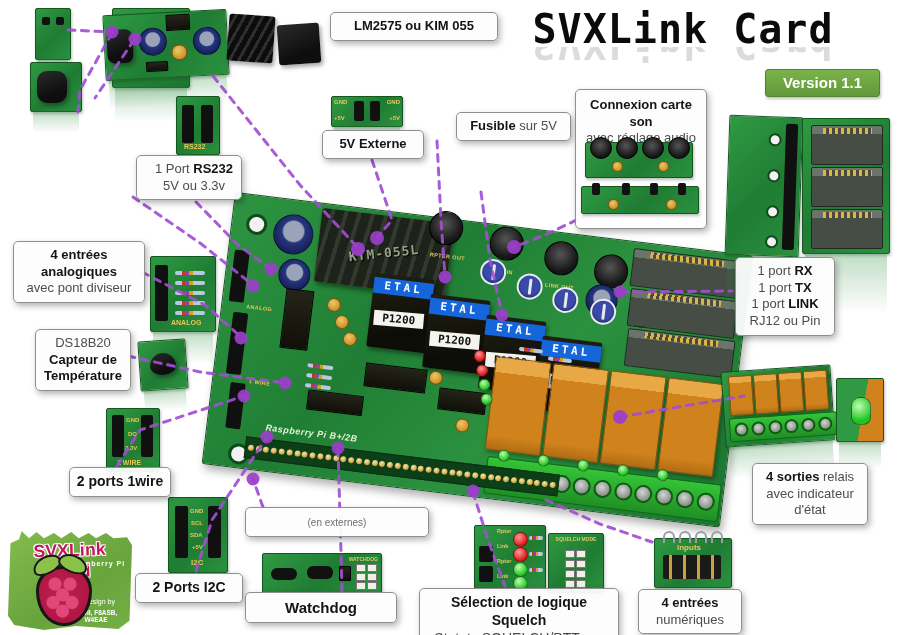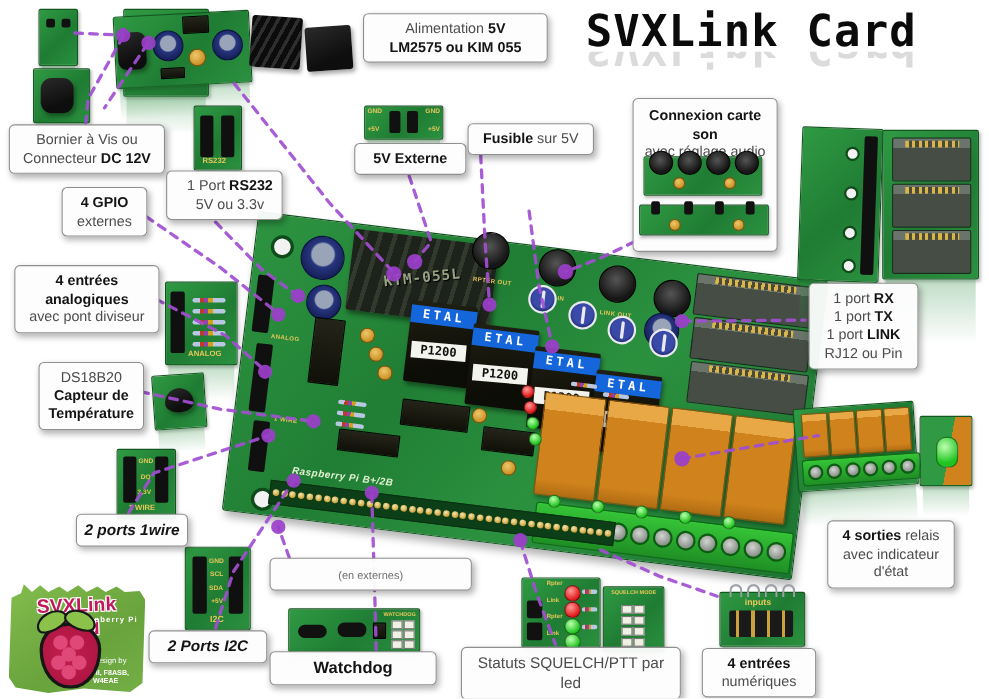--- a/index.html
+++ b/index.html
@@ -18,21 +18,21 @@
   .callout{position:absolute;z-index:30;background:rgba(253,253,253,.95);
            border:1.6px solid #8f8f8f;border-radius:5px;
            box-shadow:2px 3px 6px rgba(0,0,0,.30);
            padding:5px 6px;text-align:center;font-size:13px;line-height:1.28;color:#4c4c4c;}
   .callout .b{font-weight:bold;color:#141414;}
   .callout .s{font-size:10px;color:#6f6f6f;}
   #lbl-squelch{font-size:14px;}
   #lbl-port40 .cl-line:first-child{font-size:14px;}
   #lbl-connexion{height:126px;padding-top:7px;}
   #lbl-watchdog{font-size:15px;}
-  #lbl-i2c,#lbl-wire1{font-size:14px;font-style:italic;}
+  #lbl-i2c,#lbl-wire1{font-size:14px;}
   
   .pcb{position:absolute;background:linear-gradient(135deg,#2f9a43,#1f7c33 55%,#2b9140);
        border:1px solid #14561f;border-radius:2px;z-index:10;box-shadow:1px 2px 3px rgba(0,0,0,.25);}
   .refl::after{content:"";position:absolute;left:2px;right:2px;top:100%;height:45%;
        background:linear-gradient(180deg,rgba(42,140,60,.30),rgba(42,140,60,0));}
   .silk{position:absolute;color:#e7c75a;font-weight:bold;white-space:nowrap;}
   .pinpair{position:absolute;background:#111;border-radius:2px;}
   .pindot{background:repeating-linear-gradient(180deg,#3a3a3a 0 5px,#caa23a 5px 8px,#3a3a3a 8px 13px);}
   .screw{position:absolute;border-radius:50%;background:radial-gradient(circle at 40% 35%,#d8d8d8,#8f958f 60%,#5c625c);border:2px solid #274d2c;}
   .blackbox{position:absolute;background:linear-gradient(160deg,#2a2a2a,#0e0e0e 70%);border-radius:3px;z-index:11;box-shadow:2px 3px 4px rgba(0,0,0,.35);}
@@ -465,41 +465,33 @@
         <circle cx="267" cy="437" r="6.5"></circle>
       <circle cx="253" cy="479" r="6.5"></circle>
         <circle cx="338" cy="448" r="6.5"></circle>
       <circle cx="473" cy="491" r="6.5"></circle>
         <circle cx="620" cy="417" r="7"></circle>
     </g>
   </svg>
 
   <div class="title">SVXLink Card</div>
   <div class="title title-refl">SVXLink Card</div>
+  <div class="badge">Version 1.1</div>
 
   <div class="callout" id="lbl-alimentation" style="left:330px;top:12px;width:154px;">
-      <div class="cl-line"><span>Alimentation </span><span class="b">5V</span></div>
       <div class="cl-line"><span class="b">LM2575 ou KIM 055</span></div>
     </div>
-  <div class="callout" id="lbl-bornier" style="left:8px;top:113px;width:128px;">
-      <div class="cl-line"><span>Bornier à Vis ou</span></div>
-      <div class="cl-line"><span>Connecteur </span><span class="b">DC 12V</span></div>
-    </div>
-  <div class="callout" id="lbl-rs232" style="left:151px;top:155px;width:82px;padding-left:16px;">
+  <div class="callout" id="lbl-rs232" style="left:136px;top:155px;width:82px;padding-left:16px;">
       <div class="cl-line"><span>1 Port </span><span class="b">RS232</span></div>
       <div class="cl-line"><span>5V ou 3.3v</span></div>
     </div>
-  <div class="callout" id="lbl-gpio" style="left:56px;top:170px;width:64px;">
-      <div class="cl-line"><span class="b">4 GPIO</span></div>
-      <div class="cl-line"><span>externes</span></div>
-    </div>
   <div class="callout" id="lbl-externe5v" style="left:322px;top:130px;width:88px;">
       <div class="cl-line"><span class="b">5V Externe</span></div>
     </div>
-  <div class="callout" id="lbl-fusible" style="left:425px;top:112px;width:101px;">
+  <div class="callout" id="lbl-fusible" style="left:456px;top:112px;width:101px;">
       <div class="cl-line"><span class="b">Fusible</span><span> sur 5V</span></div>
     </div>
   <div class="callout" id="lbl-connexion" style="left:575px;top:89px;width:118px;">
       <div class="cl-line"><span class="b">Connexion carte</span></div>
       <div class="cl-line"><span class="b">son</span></div>
       <div class="cl-line"><span>avec réglage audio</span></div>
     </div>
   <div class="callout" id="lbl-rxtx" style="left:735px;top:257px;width:86px;">
       <div class="cl-line"><span>1 port </span><span class="b">RX</span></div>
       <div class="cl-line"><span>1 port </span><span class="b">TX</span></div>
@@ -522,27 +514,28 @@
   <div class="callout" id="lbl-i2c" style="left:135px;top:573px;width:94px;">
       <div class="cl-line"><span class="b">2 Ports I2C</span></div>
     </div>
   <div class="callout" id="lbl-port40" style="left:245px;top:507px;width:170px;">
       <div class="cl-line"><span class="s">(en externes)</span></div>
     </div>
   <div class="callout" id="lbl-watchdog" style="left:245px;top:592px;width:138px;">
       <div class="cl-line"><span class="b">Watchdog</span></div>
     </div>
   <div class="callout" id="lbl-squelch" style="left:419px;top:588px;width:186px;">
+      <div class="cl-line"><span class="b">Sélection de logique Squelch</span></div>
       <div class="cl-line"><span>Statuts SQUELCH/PTT par led</span></div>
     </div>
   <div class="callout" id="lbl-inputs4" style="left:638px;top:589px;width:90px;">
       <div class="cl-line"><span class="b">4 entrées</span></div>
       <div class="cl-line"><span>numériques</span></div>
     </div>
-  <div class="callout" id="lbl-sorties" style="left:752px;top:463px;width:102px;margin-top:10px;">
+  <div class="callout" id="lbl-sorties" style="left:752px;top:463px;width:102px;">
       <div class="cl-line"><span class="b">4 sorties</span><span> relais</span></div>
       <div class="cl-line"><span>avec indicateur</span></div>
       <div class="cl-line"><span>d'état</span></div>
     </div>
 
   <div class="logo">
     <div class="logo-title">SVXLink Card</div>
     <div class="logo-sub">for Raspberry Pi</div>
     <div class="leaf l1"></div>
     <div class="leaf l2"></div>

